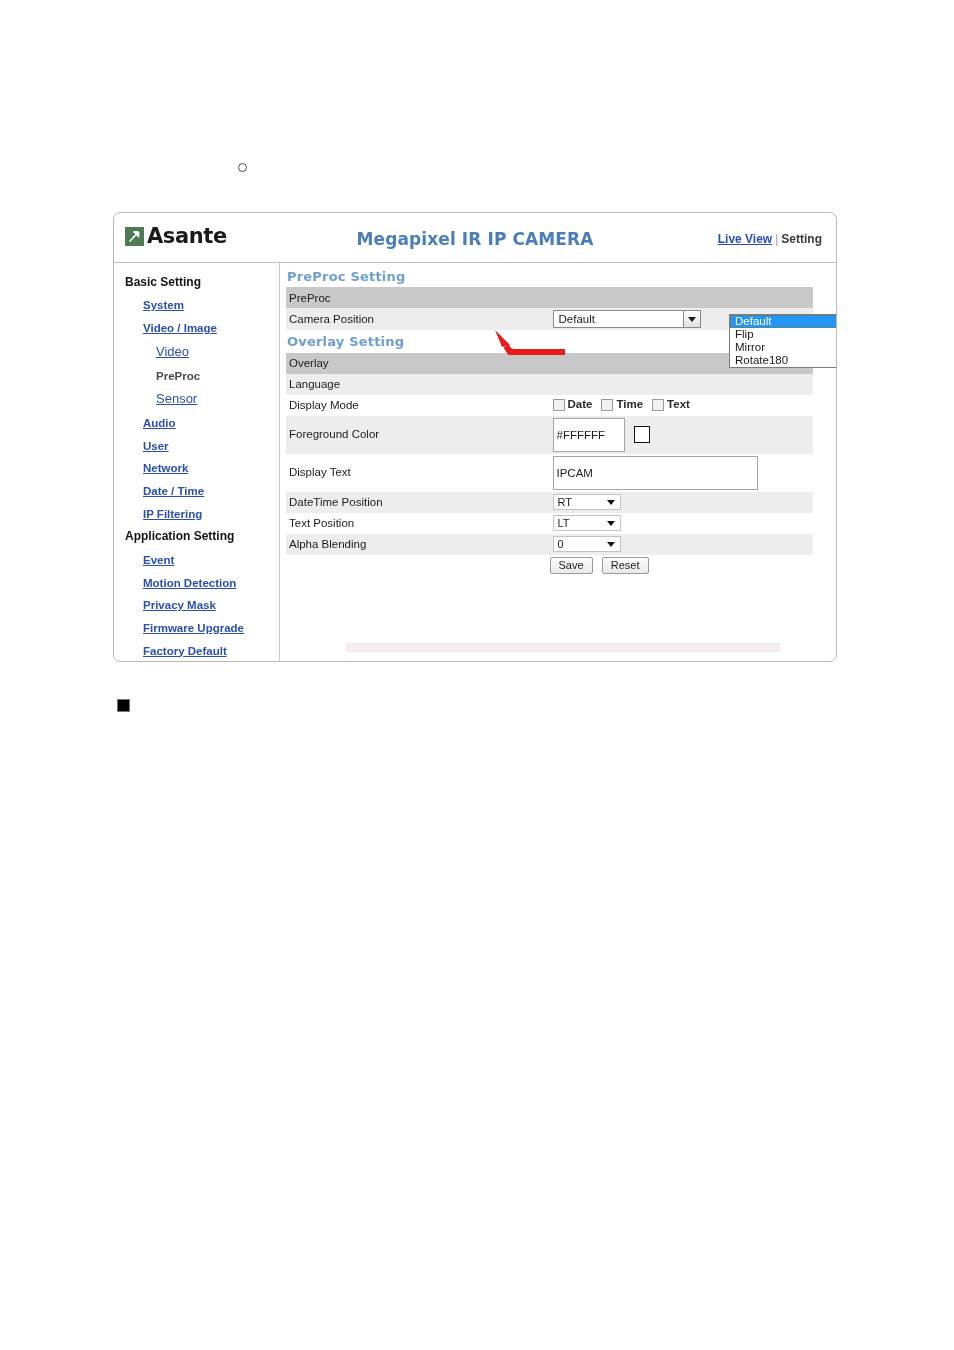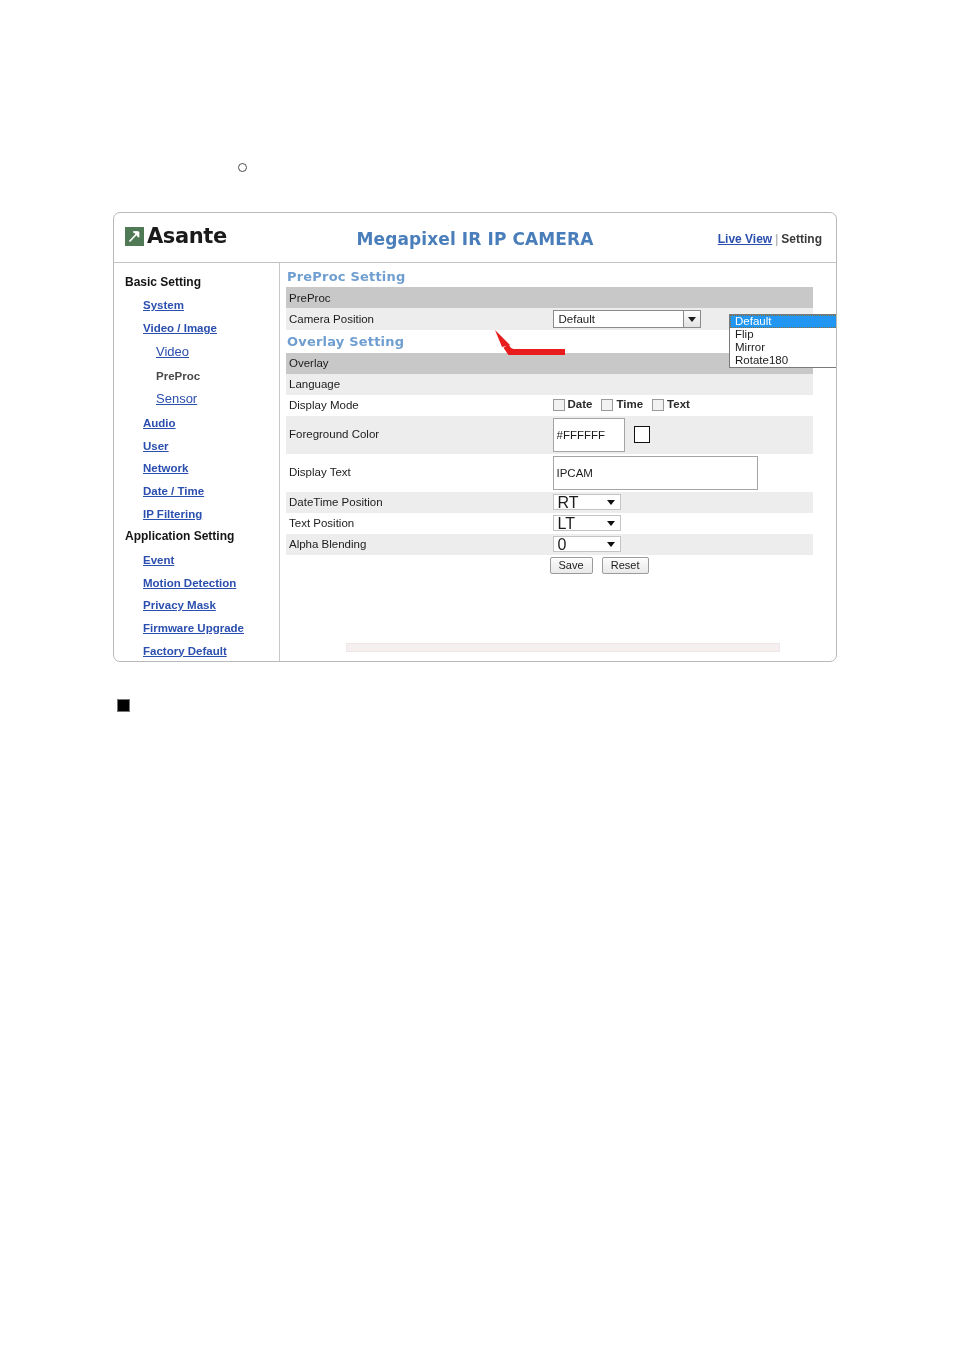--- a/index.html
+++ b/index.html
@@ -249,21 +249,21 @@
     background: #ffffff;
     border: 1px solid #c4c4c4;
     box-sizing: border-box;
     vertical-align: middle;
     cursor: pointer;
   }
   .select-plain .val {
     position: absolute;
     left: 4px;
     top: 1px;
-    font-size: 16px;
+    font-size: 11px;
     color: #1c1c1c;
     line-height: 13px;
   }
   .select-plain i {
     position: absolute;
     right: 5px;
     top: 5px;
     width: 0; height: 0;
     border-left: 4px solid transparent;
     border-right: 4px solid transparent;

